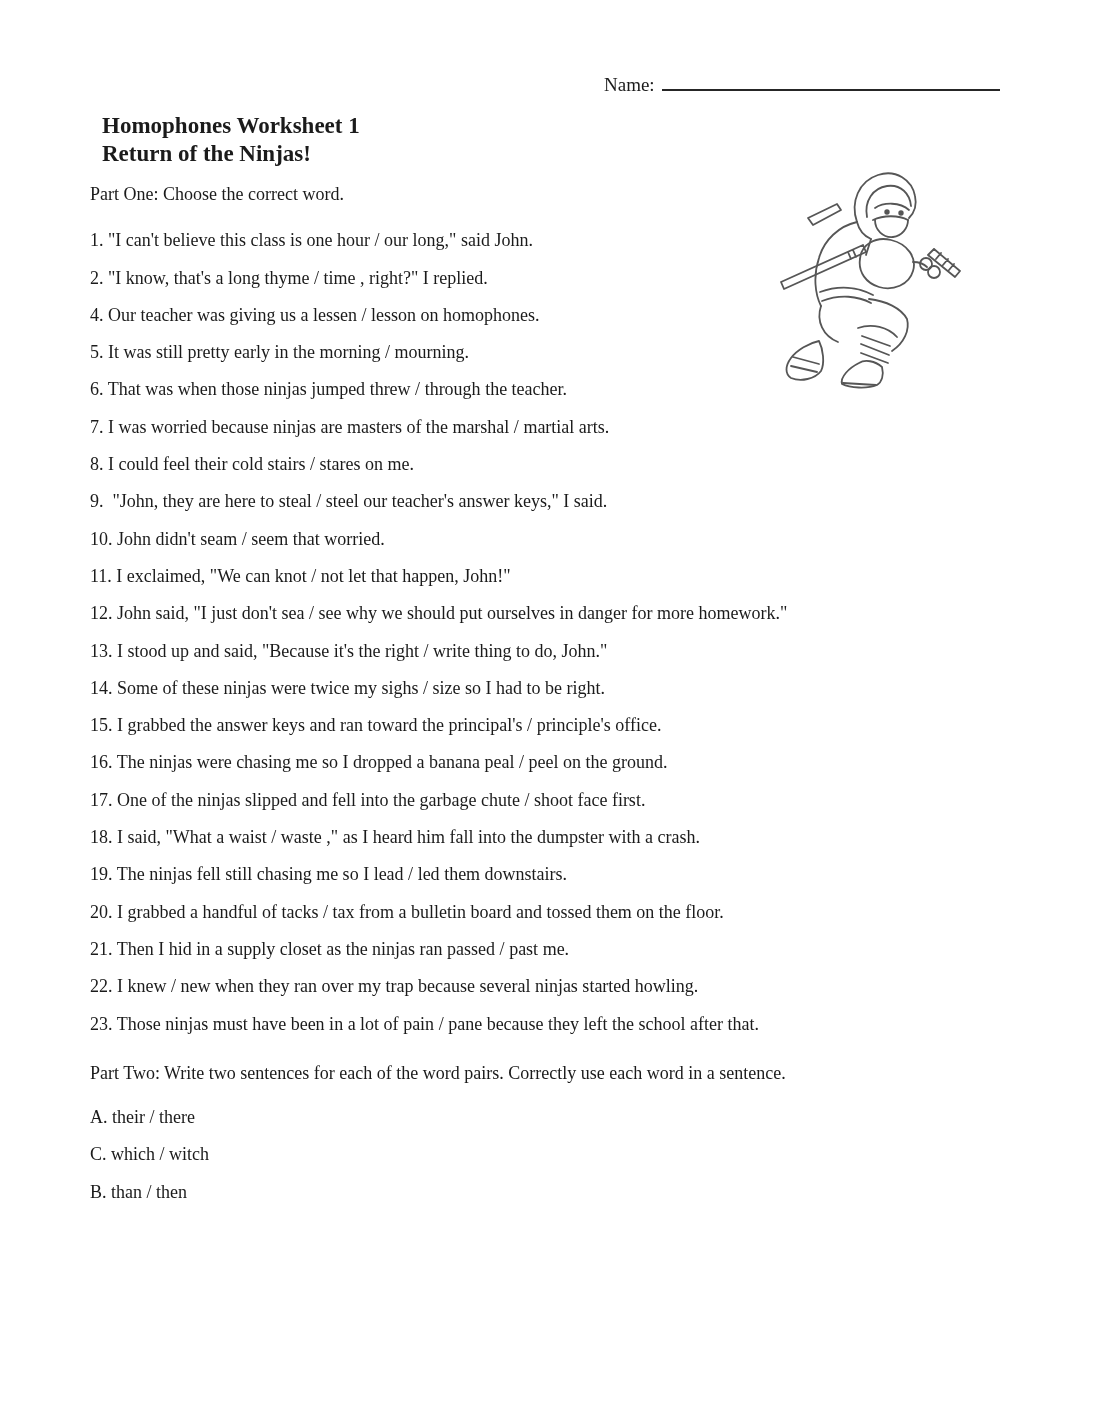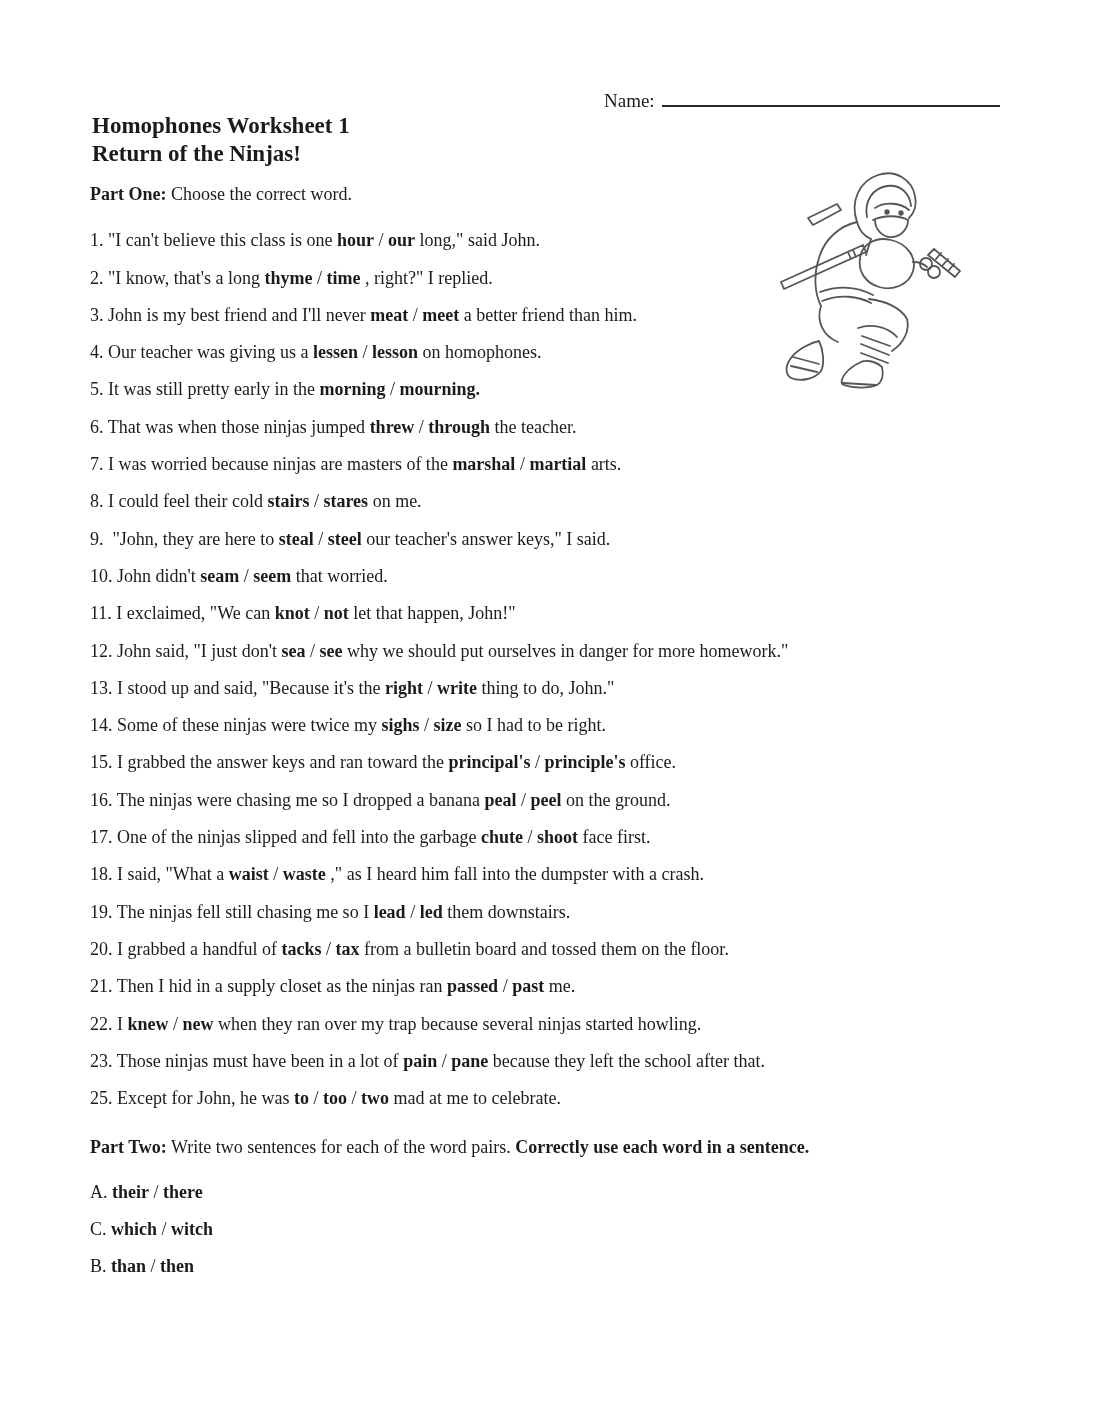--- a/index.html
+++ b/index.html
@@ -1,29 +1,29 @@
 <!DOCTYPE html>
 <html><head>
 <meta charset="utf-8">
 <style>
   html,body{margin:0;padding:0}
   body{
     width:1097px;height:1419px;background:#ffffff;position:relative;
     font-family:"Liberation Serif","DejaVu Serif",serif;color:#1b1b1b;
     overflow:hidden;
   }
-  .name-row{position:absolute;left:604px;top:90px;font-size:19px;white-space:nowrap}
+  .name-row{position:absolute;left:604px;top:74px;font-size:19px;white-space:nowrap}
   .name-line{display:inline-block;width:338px;height:15px;border-bottom:2px solid #262626;margin-left:7px;vertical-align:baseline}
-  .titles{position:absolute;left:92px;top:112px;font-size:23px;font-weight:bold;line-height:28px}
+  .titles{position:absolute;left:102px;top:112px;font-size:23px;font-weight:bold;line-height:28px}
   .titles h1{margin:0;font-size:23px;line-height:28px;font-weight:bold}
   .content{position:absolute;left:90px;top:176px;width:960px;font-size:18px}
   .line{margin:0;line-height:37.3px;white-space:pre-wrap}
   .part-heading{margin:0 0 9px 0}
   .part-two-heading{margin-top:12px;margin-bottom:7px}
-  b{font-weight:bold}
+  b{font-weight:normal}
   .ninja{position:absolute;left:763px;top:158px;width:205px;height:232px}
 </style>
 </head>
 <body>
 
 <div class="name-row">
   <span>Name:</span><span class="name-line"></span>
 </div>
 
 <div class="titles">
@@ -75,42 +75,40 @@
     <path d="M30,199 L56,206 M28,208 L54,214"></path>
   </g>
 </svg>
 
 <div class="content">
   <p class="line part-heading"><b>Part One:</b><span> Choose the correct word.</span></p>
 
   <div>
       <p class="line"><span>1.</span><span> "I can't believe this class is one </span><b>hour</b><span> / </span><b>our</b><span> long," said John.</span></p>
       <p class="line"><span>2.</span><span> "I know, that's a long </span><b>thyme</b><span> / </span><b>time</b><span> , right?" I replied.</span></p>
-      <p class="line"><span>3.</span><span> John is my best friend and I'll never </span><b>meat</b><span> / </span><b>meet</b><span> a better friend than him.</span></p>
       <p class="line"><span>4.</span><span> Our teacher was giving us a </span><b>lessen</b><span> / </span><b>lesson</b><span> on homophones.</span></p>
       <p class="line"><span>5.</span><span> It was still pretty early in the </span><b>morning</b><span> / </span><b>mourning.</b></p>
       <p class="line"><span>6.</span><span> That was when those ninjas jumped </span><b>threw</b><span> / </span><b>through</b><span> the teacher.</span></p>
       <p class="line"><span>7.</span><span> I was worried because ninjas are masters of the </span><b>marshal</b><span> / </span><b>martial</b><span> arts.</span></p>
       <p class="line"><span>8.</span><span> I could feel their cold </span><b>stairs</b><span> / </span><b>stares</b><span> on me.</span></p>
       <p class="line"><span>9.</span><span>  "John, they are here to </span><b>steal</b><span> / </span><b>steel</b><span> our teacher's answer keys," I said.</span></p>
       <p class="line"><span>10.</span><span> John didn't </span><b>seam</b><span> / </span><b>seem</b><span> that worried.</span></p>
       <p class="line"><span>11.</span><span> I exclaimed, "We can </span><b>knot</b><span> / </span><b>not</b><span> let that happen, John!"</span></p>
       <p class="line"><span>12.</span><span> John said, "I just don't </span><b>sea</b><span> / </span><b>see</b><span> why we should put ourselves in danger for more homework."</span></p>
       <p class="line"><span>13.</span><span> I stood up and said, "Because it's the </span><b>right</b><span> / </span><b>write</b><span> thing to do, John."</span></p>
       <p class="line"><span>14.</span><span> Some of these ninjas were twice my </span><b>sighs</b><span> / </span><b>size</b><span> so I had to be right.</span></p>
       <p class="line"><span>15.</span><span> I grabbed the answer keys and ran toward the </span><b>principal's</b><span> / </span><b>principle's</b><span> office.</span></p>
       <p class="line"><span>16.</span><span> The ninjas were chasing me so I dropped a banana </span><b>peal</b><span> / </span><b>peel</b><span> on the ground.</span></p>
       <p class="line"><span>17.</span><span> One of the ninjas slipped and fell into the garbage </span><b>chute</b><span> / </span><b>shoot</b><span> face first.</span></p>
       <p class="line"><span>18.</span><span> I said, "What a </span><b>waist</b><span> / </span><b>waste</b><span> ," as I heard him fall into the dumpster with a crash.</span></p>
       <p class="line"><span>19.</span><span> The ninjas fell still chasing me so I </span><b>lead</b><span> / </span><b>led</b><span> them downstairs.</span></p>
       <p class="line"><span>20.</span><span> I grabbed a handful of </span><b>tacks</b><span> / </span><b>tax</b><span> from a bulletin board and tossed them on the floor.</span></p>
       <p class="line"><span>21.</span><span> Then I hid in a supply closet as the ninjas ran </span><b>passed</b><span> / </span><b>past</b><span> me.</span></p>
       <p class="line"><span>22.</span><span> I </span><b>knew</b><span> / </span><b>new</b><span> when they ran over my trap because several ninjas started howling.</span></p>
       <p class="line"><span>23.</span><span> Those ninjas must have been in a lot of </span><b>pain</b><span> / </span><b>pane</b><span> because they left the school after that.</span></p>
-      <p class="line"><span>25.</span><span> Except for John, he was </span><b>to</b><span> / </span><b>too</b><span> / </span><b>two</b><span> mad at me to celebrate.</span></p>
     </div>
 
   <p class="line part-heading part-two-heading"><b>Part Two:</b><span> Write two sentences for each of the word pairs. </span><b>Correctly use each word in a sentence.</b></p>
 
   <div>
       <p class="line"><span>A.</span><span> </span><b>their</b><span> / </span><b>there</b></p>
       <p class="line"><span>C.</span><span> </span><b>which</b><span> / </span><b>witch</b></p>
       <p class="line"><span>B.</span><span> </span><b>than</b><span> / </span><b>then</b></p>
     </div>
 </div>

